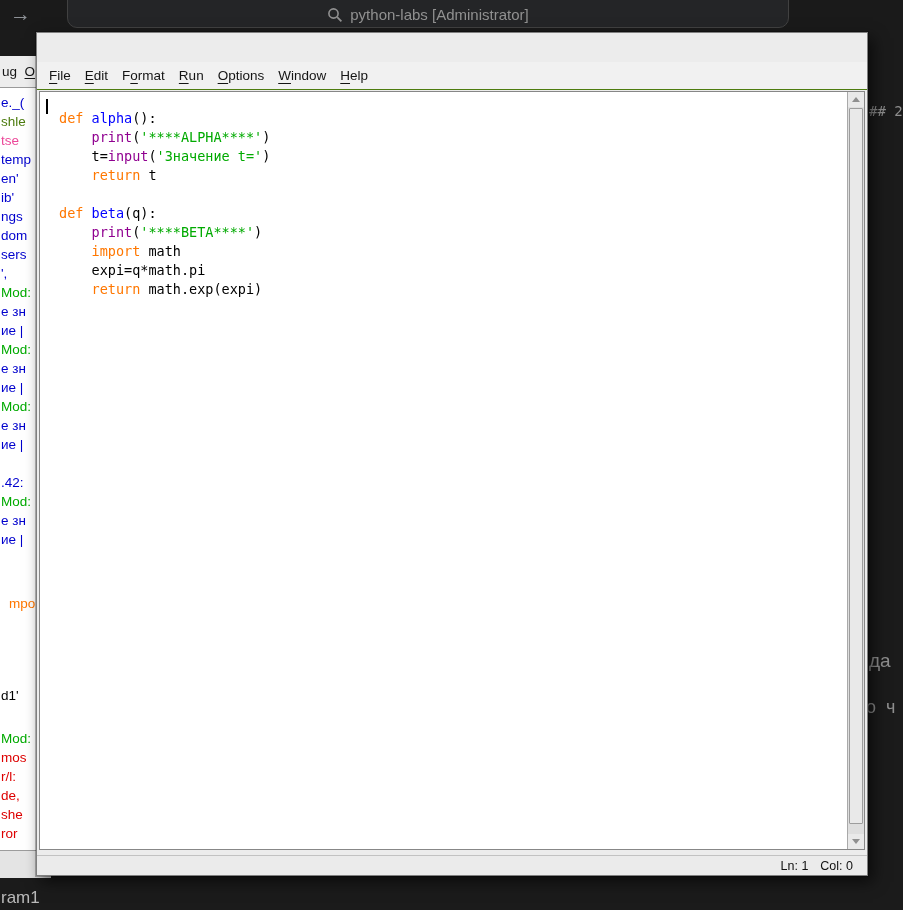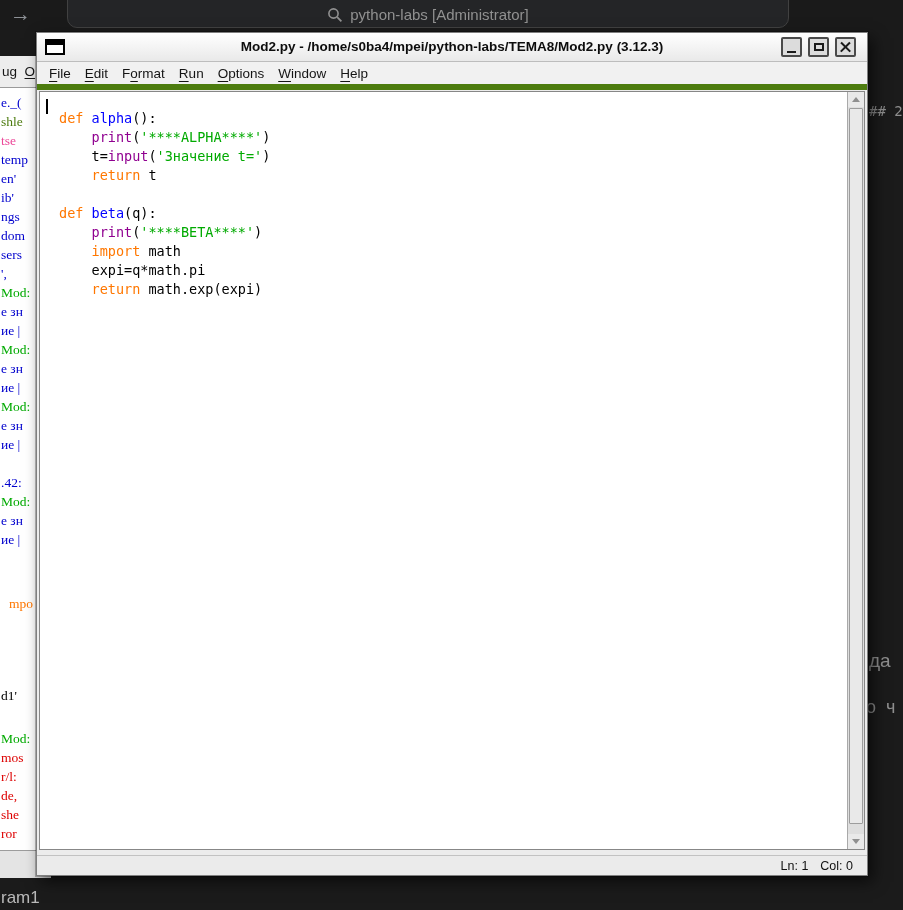--- a/index.html
+++ b/index.html
@@ -18,21 +18,21 @@
   .search-inner{display:flex;align-items:center;gap:7px;margin-bottom:4px;color:#919191;font-size:15px;}
   .search-inner svg{display:block;}
   
   .bgwin{position:absolute;left:0;top:56px;width:51px;height:822px;background:#fff;overflow:hidden;}
   .bgwin-menubar{position:absolute;left:0;top:0;width:100%;height:32px;background:#ededed;
     border-bottom:1px solid #9a9a9a;box-sizing:border-box;
     font-size:13.5px;color:#161616;line-height:31px;white-space:pre;padding-left:2px;}
   .bgwin-menubar u{text-underline-offset:2px;}
   .bgwin-text{position:absolute;left:0;top:32px;width:100%;height:762px;background:#ffffff;overflow:hidden;}
   .bgwin-status{position:absolute;left:0;bottom:0;width:100%;height:28px;background:#e4e4e4;border-top:1px solid #9c9c9c;box-sizing:border-box;}
-  .shell-frag{position:absolute;left:1px;font-family:Liberation Serif, serif;font-size:13.5px;white-space:pre;}
+  .shell-frag{position:absolute;left:1px;font-family:Liberation Sans, sans-serif;font-size:13.5px;white-space:pre;}
   
   .desk-frag{position:absolute;white-space:pre;}
   
   .idle-window{
     position:absolute;left:36px;top:32px;width:832px;height:844px;box-sizing:border-box;
     background:#ececec;border:1px solid #7f7f7f;
     box-shadow:5px 6px 14px rgba(0,0,0,.6), 0 0 0 1px rgba(0,0,0,.25);
   }
   .titlebar{position:absolute;left:0;top:0;right:0;height:28px;
     background:linear-gradient(#ffffff,#e9e9e9);border-bottom:1px solid #bdbdbd;}
@@ -44,21 +44,21 @@
   .win-btn{width:21px;height:20px;background:#dcdcdc;border:2px solid #4a4a4a;border-radius:2px;
     box-sizing:border-box;display:flex;align-items:center;justify-content:center;}
   .glyph-min{width:9px;height:2px;background:#1a1a1a;margin-top:9px;}
   .glyph-max{width:10px;height:8px;border:2px solid #1a1a1a;box-sizing:border-box;}
   .glyph-close{width:11px;height:11px;position:relative;}
   .glyph-close::before,.glyph-close::after{content:"";position:absolute;left:-1px;top:4px;width:13px;height:2.4px;background:#1a1a1a;}
   .glyph-close::before{transform:rotate(45deg);}
   .glyph-close::after{transform:rotate(-45deg);}
   
   .menubar{position:absolute;left:0;top:29px;right:0;height:28px;background:#f1f1f1;
-    border-bottom:6px solid #4d7c0f;display:flex;align-items:center;padding-left:5px;box-sizing:border-box;}
+    border-bottom:1px solid #4d7c0f;display:flex;align-items:center;padding-left:5px;box-sizing:border-box;}
   .menu-item{font-size:13.5px;color:#141414;padding:5px 7px;cursor:default;}
   .menu-item u{text-underline-offset:2.5px;}
   
   .editor-outer{position:absolute;left:2px;right:2px;top:58px;height:759px;
     border:1px solid #878787;background:#fff;box-sizing:border-box;display:flex;}
   .code-pane{flex:1;position:relative;overflow:hidden;}
   .code-pre{margin:12px;padding:5px 0 0 7px;font-family:"DejaVu Sans Mono",monospace;
     font-size:13.5px;line-height:19px;white-space:pre;color:#000;}
   .text-cursor{position:absolute;left:6px;top:7px;width:2px;height:15px;background:#000;}
   
@@ -131,37 +131,20 @@
 </div>
 
 <div id="desk-frags">
     <div class="desk-frag" style="left: 869px; top: 103px; font-size: 14px; color: rgb(142, 142, 142); font-family: &quot;DejaVu Sans Mono&quot;, monospace;">## 2</div>
     <div class="desk-frag" style="left: 869px; top: 650px; font-size: 19px; color: rgb(143, 143, 143); font-family: &quot;Liberation Sans&quot;, sans-serif;">да</div>
     <div class="desk-frag" style="left: 866px; top: 697px; font-size: 18px; color: rgb(143, 143, 143); font-family: &quot;Liberation Sans&quot;, sans-serif;">о  ч</div>
     <div class="desk-frag" style="left: 1px; top: 888px; font-size: 17px; color: rgb(185, 185, 185); font-family: &quot;Liberation Sans&quot;, sans-serif;">ram1</div>
   </div>
 
 <div class="idle-window">
-  <div class="titlebar">
-    <div class="title-icon">
-        <div class="cap"></div>
-      </div>
-    <div class="title-text">Mod2.py - /home/s0ba4/mpei/python-labs/TEMA8/Mod2.py (3.12.3)</div>
-    <div class="win-controls">
-      <div class="win-btn">
-          <div class="glyph-min"></div>
-        </div>
-      <div class="win-btn">
-          <div class="glyph-max"></div>
-        </div>
-      <div class="win-btn">
-          <div class="glyph-close"></div>
-        </div>
-    </div>
-  </div>
 
   <div class="menubar" id="menubar">
       <div class="menu-item"><u>F</u><span>i</span><span>l</span><span>e</span></div>
       <div class="menu-item"><u>E</u><span>d</span><span>i</span><span>t</span></div>
       <div class="menu-item"><span>F</span><u>o</u><span>r</span><span>m</span><span>a</span><span>t</span></div>
       <div class="menu-item"><u>R</u><span>u</span><span>n</span></div>
       <div class="menu-item"><u>O</u><span>p</span><span>t</span><span>i</span><span>o</span><span>n</span><span>s</span></div>
       <div class="menu-item"><u>W</u><span>i</span><span>n</span><span>d</span><span>o</span><span>w</span></div>
       <div class="menu-item"><u>H</u><span>e</span><span>l</span><span>p</span></div>
     </div>

